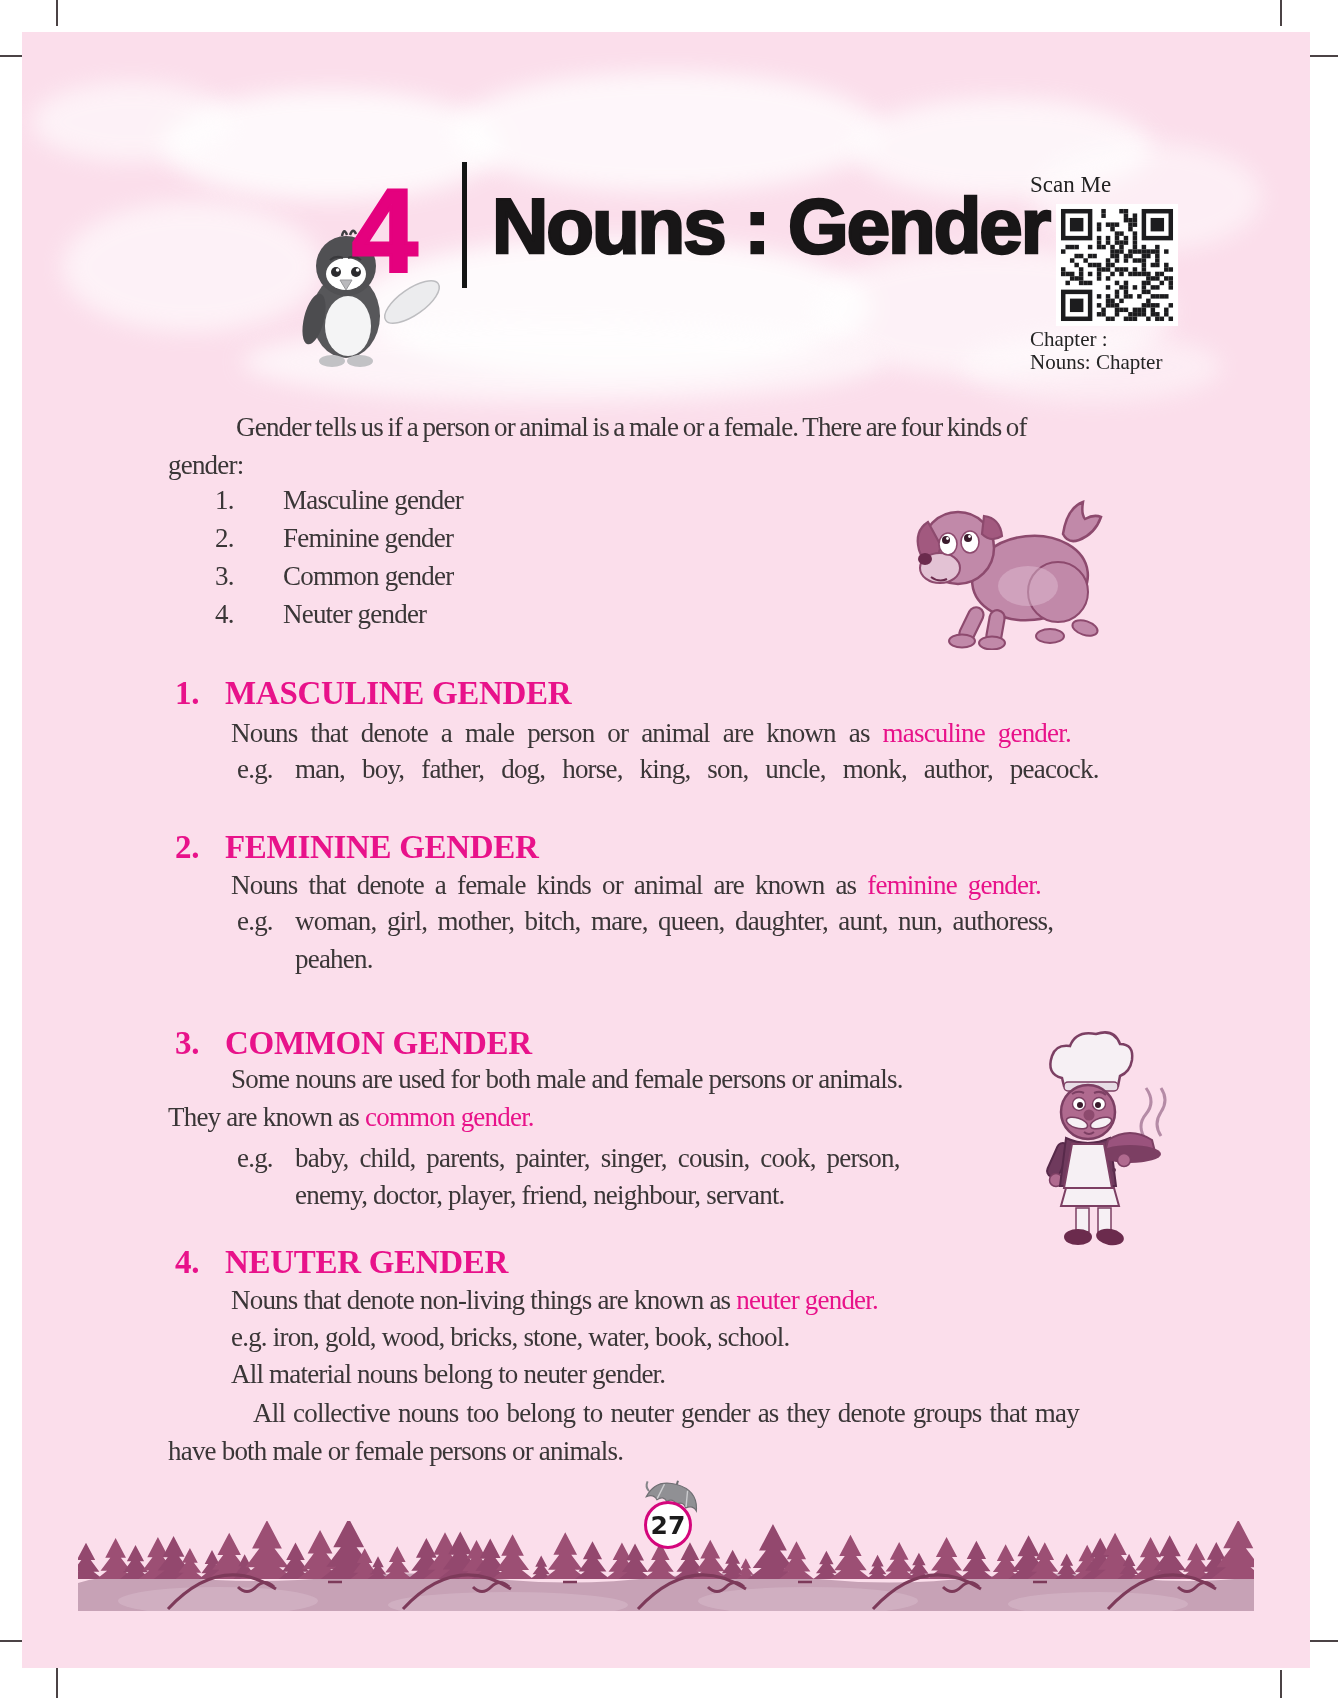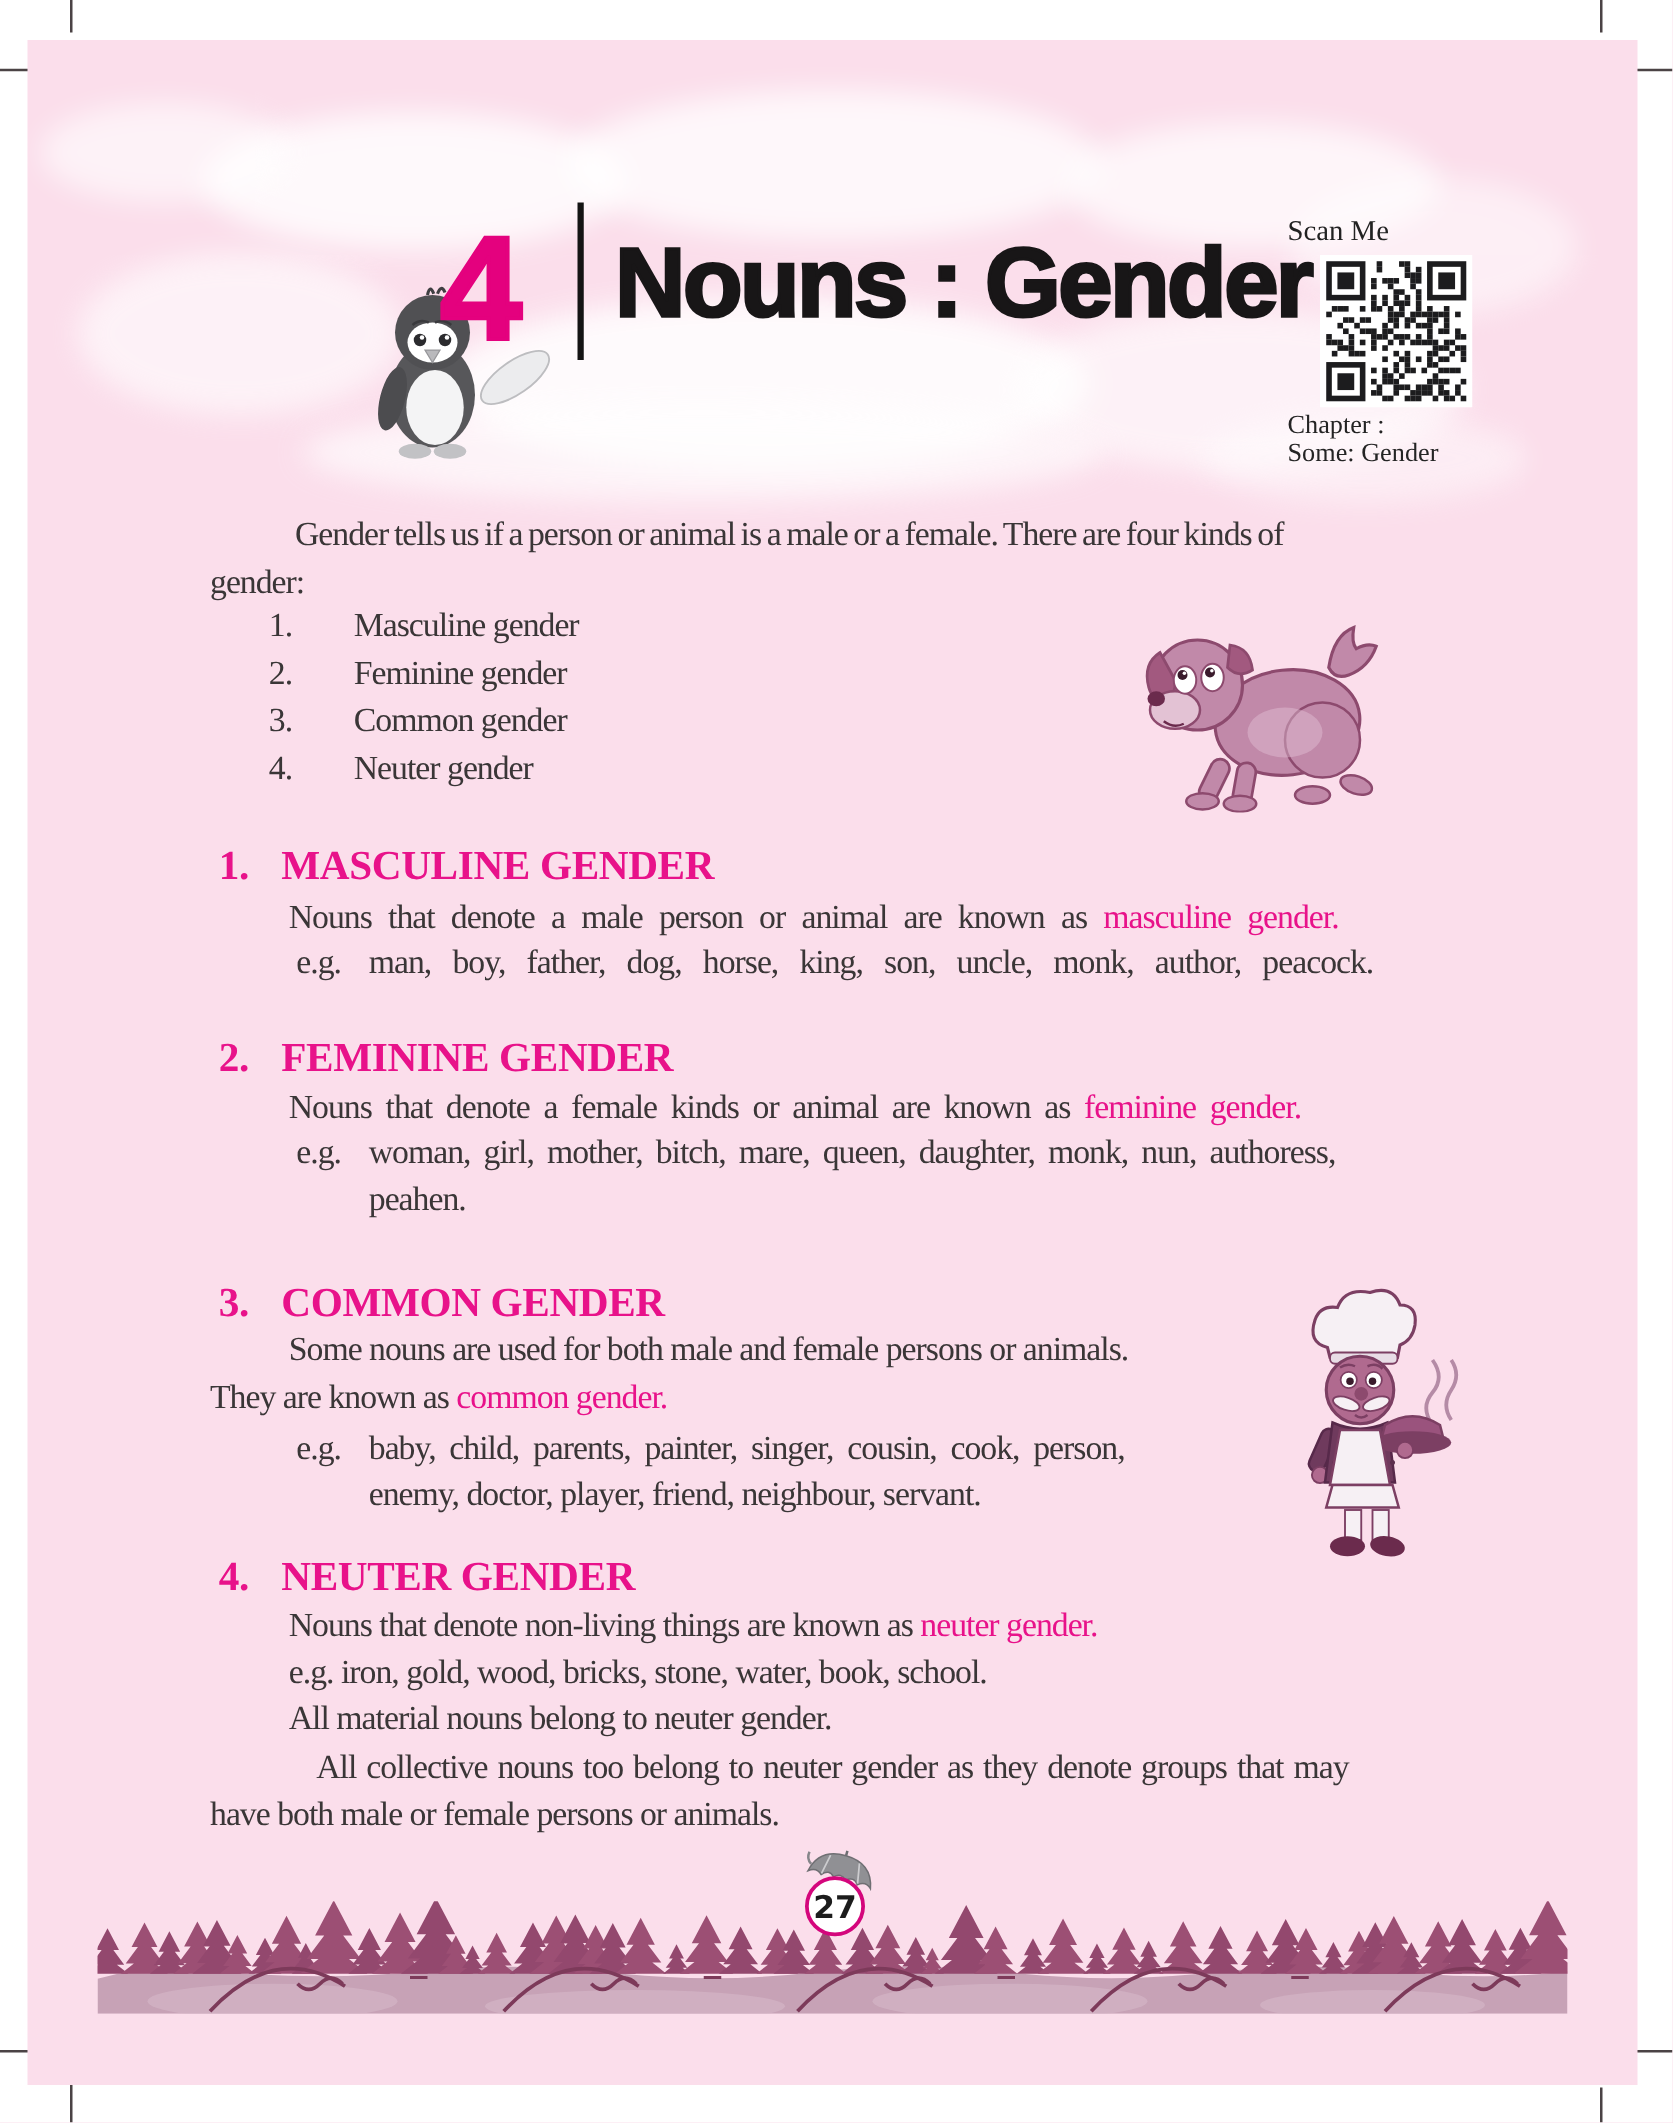--- a/index.html
+++ b/index.html
@@ -286,21 +286,21 @@
         <rect x="14" y="14" width="13.5" height="13.5" fill="#1c1c1e"></rect>
         <rect x="86" y="5" width="31.5" height="31.5" fill="#1c1c1e"></rect>
         <rect x="90.5" y="9.5" width="22.5" height="22.5" fill="#fff"></rect>
         <rect x="95" y="14" width="13.5" height="13.5" fill="#1c1c1e"></rect>
         <rect x="5" y="86" width="31.5" height="31.5" fill="#1c1c1e"></rect>
         <rect x="9.5" y="90.5" width="22.5" height="22.5" fill="#fff"></rect>
         <rect x="14" y="95" width="13.5" height="13.5" fill="#1c1c1e"></rect>
       </svg>
     <div class="qrcap">
       <div>Chapter :</div>
-      <div>Some: Gender</div>
+      <div>Nouns: Chapter</div>
     </div>
   </div>
 
   <div class="ln" style="left:214px;top:378px;word-spacing:-1.5px">Gender tells us if a person or animal is a male or a female. There are four kinds of</div>
   <div class="ln" style="left:146px;top:416px">gender:</div>
 
   <div class="ln lrow" style="left:193px;top:451px">
     <span class="num">1.</span><span>Masculine gender</span></div>
   <div class="ln lrow" style="left:193px;top:489px">
     <span class="num">2.</span><span>Feminine gender</span></div>
@@ -339,21 +339,21 @@
   <div class="ln" style="left:209px;top:684px;word-spacing:7px">
     <span>Nouns that denote a male person or animal are known as </span><span class="hl">masculine gender.</span></div>
   <div class="ln" style="left:215px;top:720px">
     <span class="egl">e.g.</span><span style="word-spacing:11px">man, boy, father, dog, horse, king, son, uncle, monk, author, peacock.</span></div>
 
   <div class="ln shead" style="left:153px;top:798px">
     <span class="snum">2.</span><span>FEMININE GENDER</span></div>
   <div class="ln" style="left:209px;top:836px;word-spacing:5px">
     <span>Nouns that denote a female kinds or animal are known as </span><span class="hl">feminine gender.</span></div>
   <div class="ln" style="left:215px;top:872px">
-    <span class="egl">e.g.</span><span style="word-spacing:4.5px">woman, girl, mother, bitch, mare, queen, daughter, monk, nun, authoress,</span></div>
+    <span class="egl">e.g.</span><span style="word-spacing:4.5px">woman, girl, mother, bitch, mare, queen, daughter, aunt, nun, authoress,</span></div>
   <div class="ln" style="left:273px;top:910px">peahen.</div>
 
   <div class="ln shead" style="left:153px;top:994px">
     <span class="snum">3.</span><span>COMMON GENDER</span></div>
   <div class="ln" style="left:209px;top:1030px">Some nouns are used for both male and female persons or animals.</div>
   <div class="ln" style="left:146px;top:1068px">
     <span>They are known as </span><span class="hl">common gender.</span></div>
   <div class="ln" style="left:215px;top:1109px">
     <span class="egl">e.g.</span><span style="word-spacing:5px">baby, child, parents, painter, singer, cousin, cook, person,</span></div>
   <div class="ln" style="left:273px;top:1146px">enemy, doctor, player, friend, neighbour, servant.</div>

